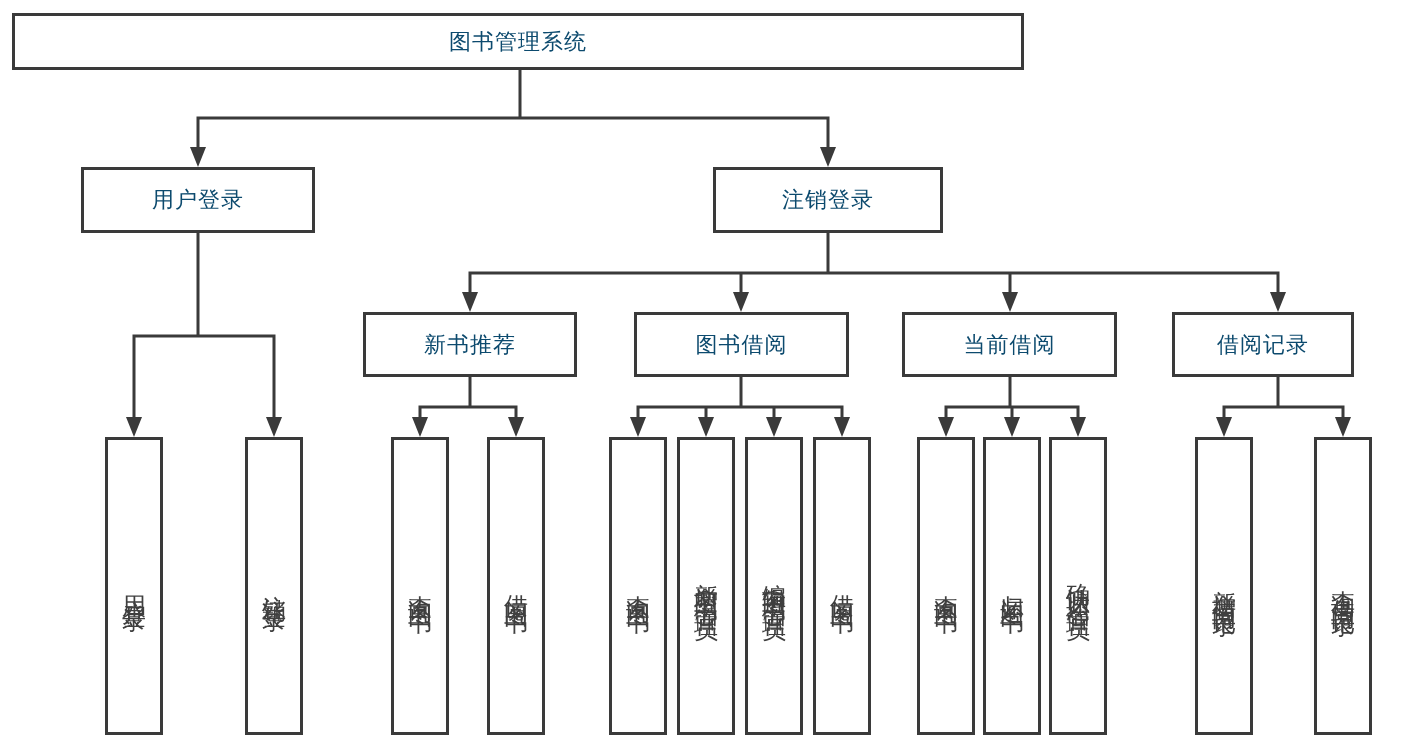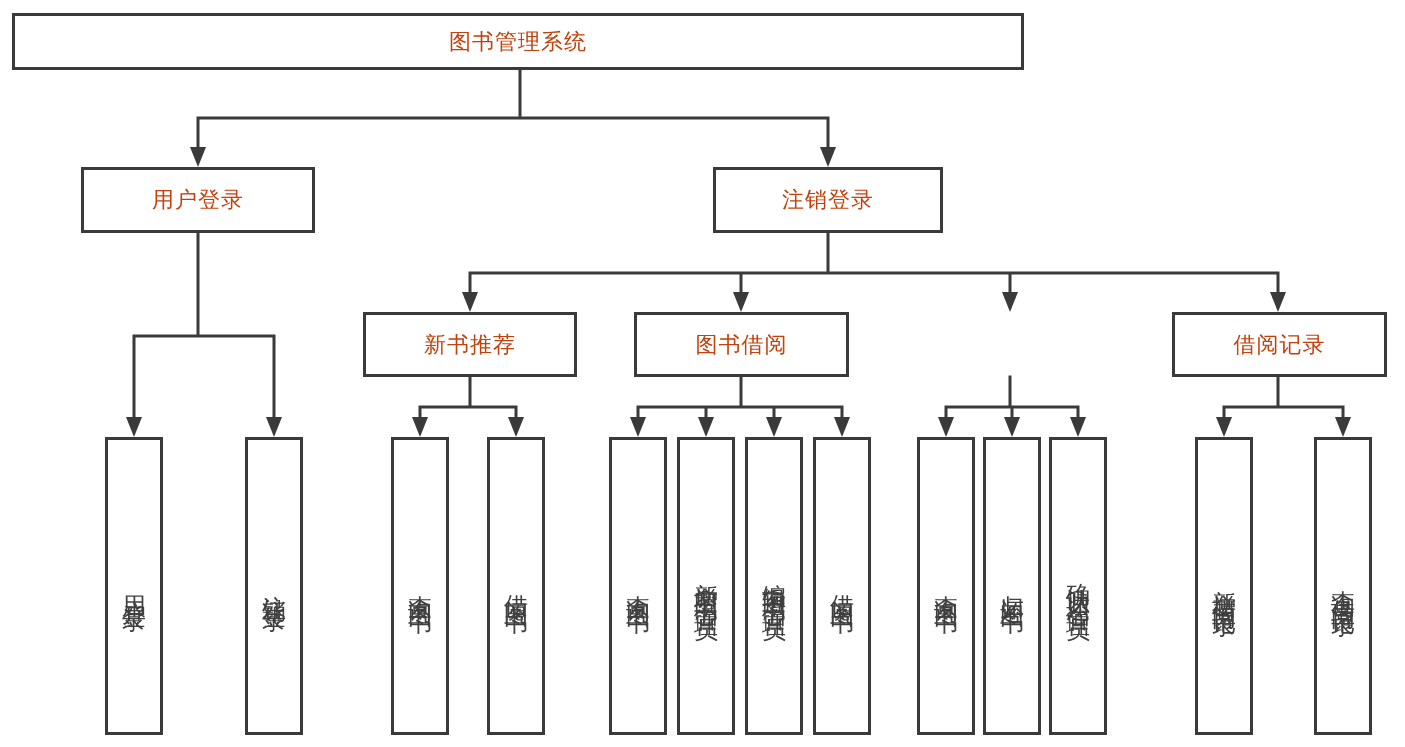--- a/index.html
+++ b/index.html
@@ -36,21 +36,21 @@
   .hbox {
     position: absolute;
     box-sizing: border-box;
     background: #ffffff;
     border: 3px solid #3a3a3a;
     display: flex;
     align-items: center;
     justify-content: center;
     font-size: 22px;
     letter-spacing: 1px;
-    color: #c2410c;
+    color: #0c4a6e;
     white-space: nowrap;
   }
   .vbox {
     position: absolute;
     box-sizing: border-box;
     background: #ffffff;
     border: 3px solid #3a3a3a;
     top: 437px;
     width: 58px;
     height: 298px;
@@ -125,21 +125,22 @@
     </g>
   </svg>
 
   <div class="hbox" style="left:12px; top:13px; width:1012px; height:57px;">图书管理系统</div>
 
   <div class="hbox" style="left:81px; top:167px; width:234px; height:66px;">用户登录</div>
   <div class="hbox" style="left:713px; top:167px; width:230px; height:66px;">注销登录</div>
 
   <div class="hbox" style="left:634px; top:312px; width:215px; height:65px;">图书借阅</div>
   <div class="hbox" style="left:363px; top:312px; width:214px; height:65px;">新书推荐</div>
-  <div class="hbox" style="left:1172px; top:312px; width:215px; height:65px;">借阅记录</div>
+  <div class="hbox" style="left:902px; top:312px; width:215px; height:65px;">当前借阅</div>
+  <div class="hbox" style="left:1172px; top:312px; width:182px; height:65px;">借阅记录</div>
 
   <div class="vbox" style="left:105px;">
     <span>用户登录</span>
   </div>
   <div class="vbox" style="left:245px;">
     <span>注销登录</span>
   </div>
 
   <div class="vbox" style="left:391px;">
     <span>查询图书</span>

